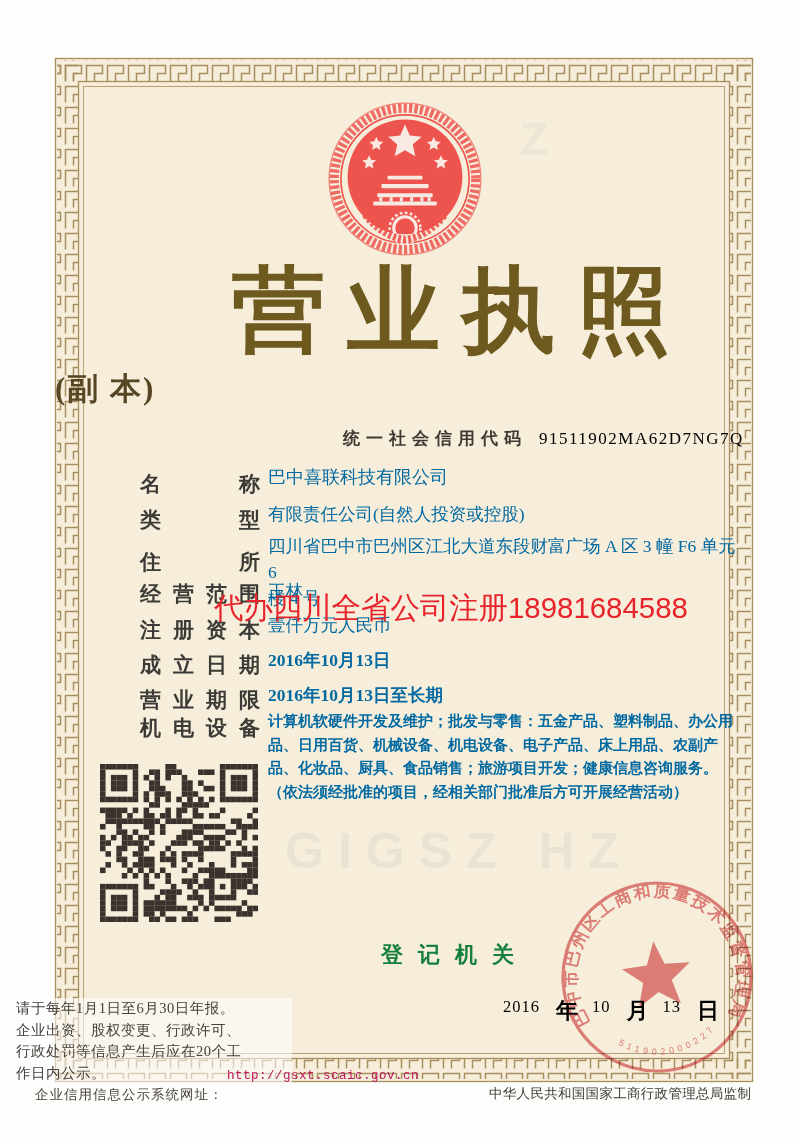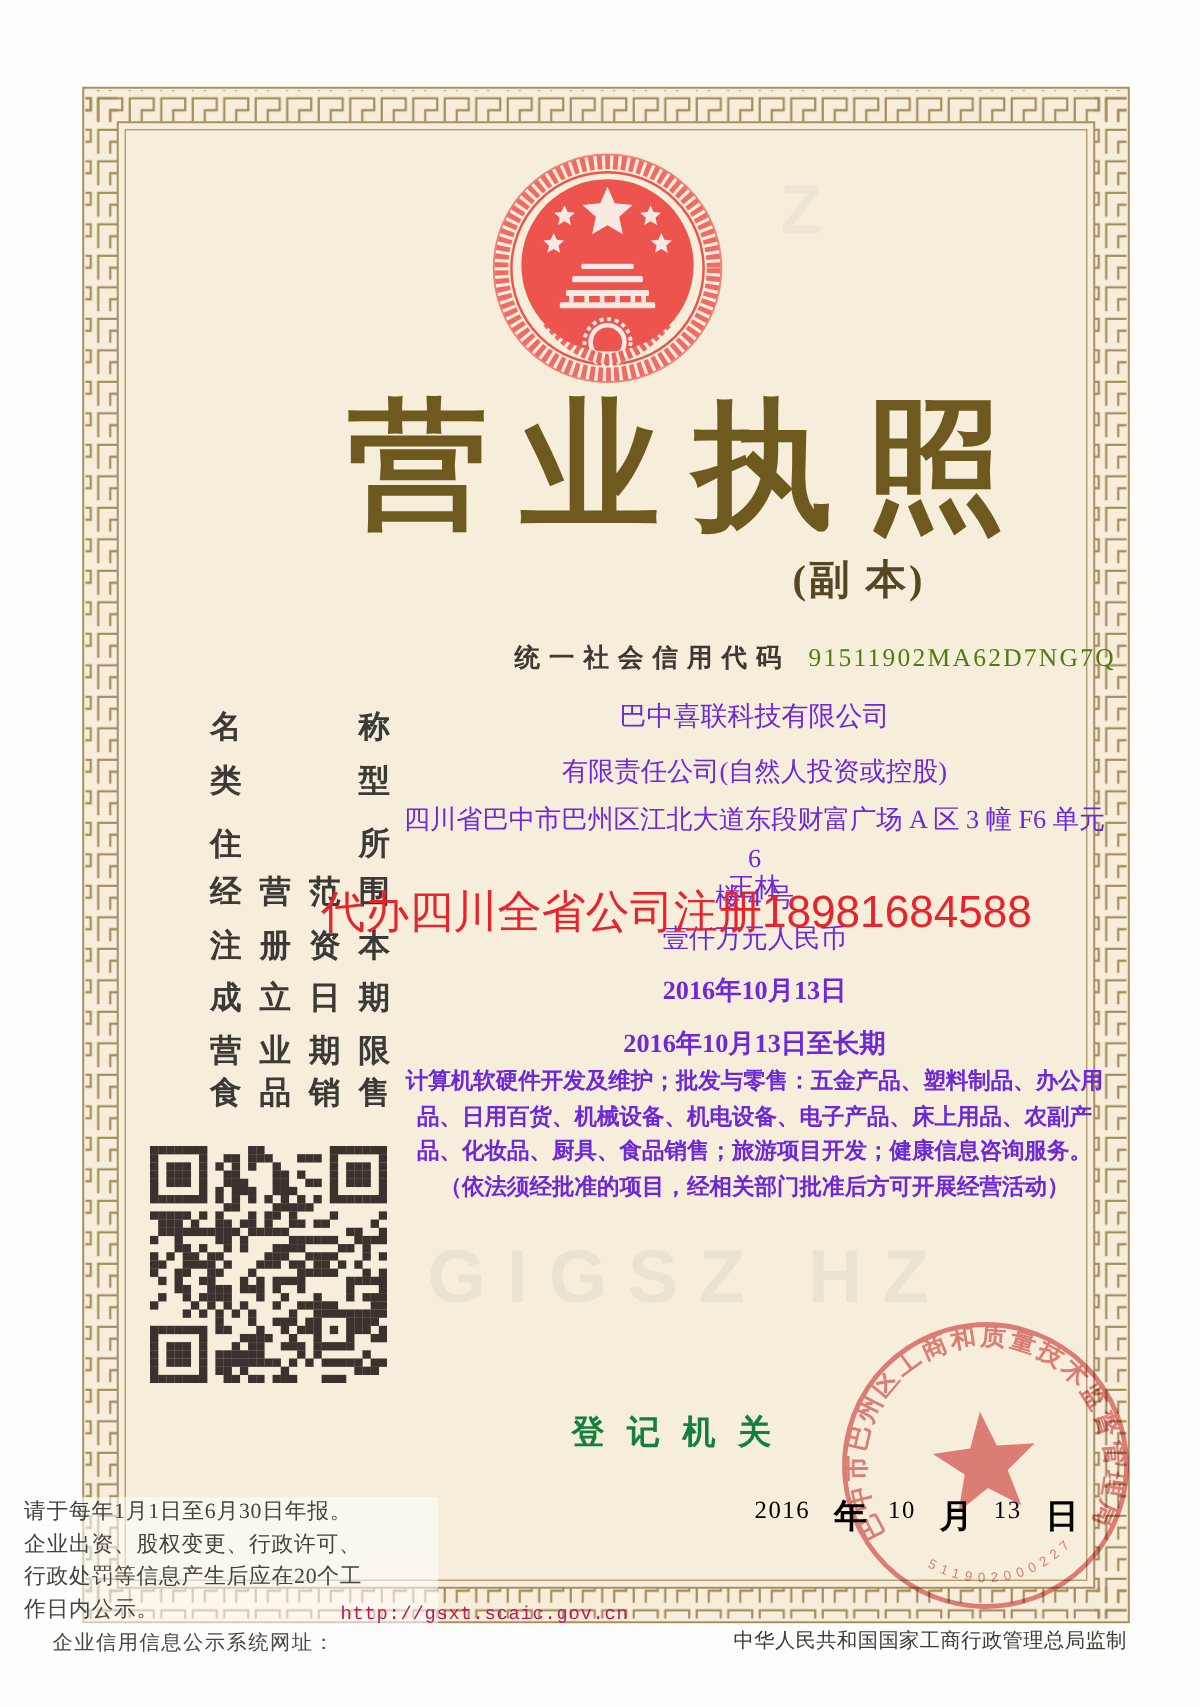--- a/index.html
+++ b/index.html
@@ -8,29 +8,29 @@
   .paper{position:absolute;left:55px;top:58px;width:698px;height:1024px;background:#f6eedb;z-index:1;}
   #frame{position:absolute;left:0;top:0;z-index:3;pointer-events:none;}
   .wm-mid{position:absolute;left:285px;top:822px;z-index:2;font-family:"Liberation Sans",sans-serif;
     font-weight:700;font-size:50px;letter-spacing:14px;color:#7d8aa0;opacity:.10;}
   .wm-top{position:absolute;left:520px;top:112px;z-index:2;font-family:"Liberation Sans",sans-serif;
     font-weight:700;font-size:46px;color:#7d8aa0;opacity:.07;}
   .emblem{position:absolute;left:328px;top:102px;z-index:4;}
   .title{position:absolute;left:55px;top:262px;width:792px;text-align:center;z-index:4;
     font-family:"Liberation Sans","DejaVu Sans",sans-serif;font-weight:900;
     font-size:93px;letter-spacing:22px;padding-left:22px;box-sizing:border-box;color:#6e5a1e;line-height:1.04;}
-  .subtitle{position:absolute;left:55px;top:368px;width:562px;text-align:right;z-index:4;
-    font-weight:700;font-size:27px;color:#564624;letter-spacing:2px;}
+  .subtitle{position:absolute;left:55px;top:368px;width:562px;text-align:left;z-index:4;
+    font-weight:700;font-size:31px;color:#564624;letter-spacing:2px;}
   .credit-line{position:absolute;left:343px;top:427px;z-index:4;white-space:nowrap;}
   .credit-label{font-weight:700;font-size:17px;letter-spacing:6px;color:#3e3a33;}
-  .credit-value{font-size:17px;letter-spacing:1.5px;color:#4d7c0f;margin-left:8px;}
+  .credit-value{font-size:17px;letter-spacing:1.5px;color:#000000;margin-left:8px;}
   .field-row{position:absolute;z-index:4;}
   .flabel{position:absolute;left:140px;width:120px;font-size:21px;font-weight:600;color:#3b3a36;
     text-align:justify;text-align-last:justify;}
-  .fvalue{position:absolute;left:268px;width:470px;font-size:17.5px;color:#6d28d9;line-height:26px;text-align:center;}
+  .fvalue{position:absolute;left:268px;width:470px;font-size:17.5px;color:#0369a1;line-height:26px;}
   .fvalue.small{font-size:15px;line-height:23.5px;}
   .pre{white-space:pre-line;}
   .qr{position:absolute;left:100px;top:764px;z-index:4;}
   .reg-label{position:absolute;left:381px;top:940px;z-index:4;font-size:22px;font-weight:700;
     letter-spacing:15px;color:#15803d;}
   .date-row{position:absolute;left:503px;top:996px;z-index:6;white-space:nowrap;color:#000000;}
   .date-num{font-size:16.5px;vertical-align:6px;letter-spacing:1px;}
   .date-unit{font-size:22px;font-weight:700;margin:0 10px 0 12px;}
   .stamp{position:absolute;left:552px;top:872px;z-index:5;opacity:.82;mix-blend-mode:multiply;
     transform:rotate(-6deg);}
@@ -130,21 +130,21 @@
   </div>
   <div class="field-row">
     <div class="flabel" style="top:651px">成立日期</div>
     <div class="fvalue" style="top:647px;font-weight:600">2016年10月13日</div>
   </div>
   <div class="field-row">
     <div class="flabel" style="top:686px">营业期限</div>
     <div class="fvalue" style="top:682px;font-weight:600">2016年10月13日至长期</div>
   </div>
   <div class="field-row">
-    <div class="flabel" style="top:714px">食品销售</div>
+    <div class="flabel" style="top:714px">机电设备</div>
     <div class="fvalue small" style="top:710px;font-weight:600">计算机软硬件开发及维护；批发与零售：五金产品、塑料制品、办公用品、日用百货、机械设备、机电设备、电子产品、床上用品、农副产品、化妆品、厨具、食品销售；旅游项目开发；健康信息咨询服务。（依法须经批准的项目，经相关部门批准后方可开展经营活动）</div>
   </div>
 
   <svg class="qr" id="qr" width="158" height="158" viewBox="0 0 29 29">
       <rect x="0" y="0" width="1.02" height="1.02" fill="#3a332d"></rect>
       <rect x="1" y="0" width="1.02" height="1.02" fill="#3a332d"></rect>
       <rect x="2" y="0" width="1.02" height="1.02" fill="#3a332d"></rect>
       <rect x="3" y="0" width="1.02" height="1.02" fill="#3a332d"></rect>
       <rect x="4" y="0" width="1.02" height="1.02" fill="#3a332d"></rect>
       <rect x="5" y="0" width="1.02" height="1.02" fill="#3a332d"></rect>

